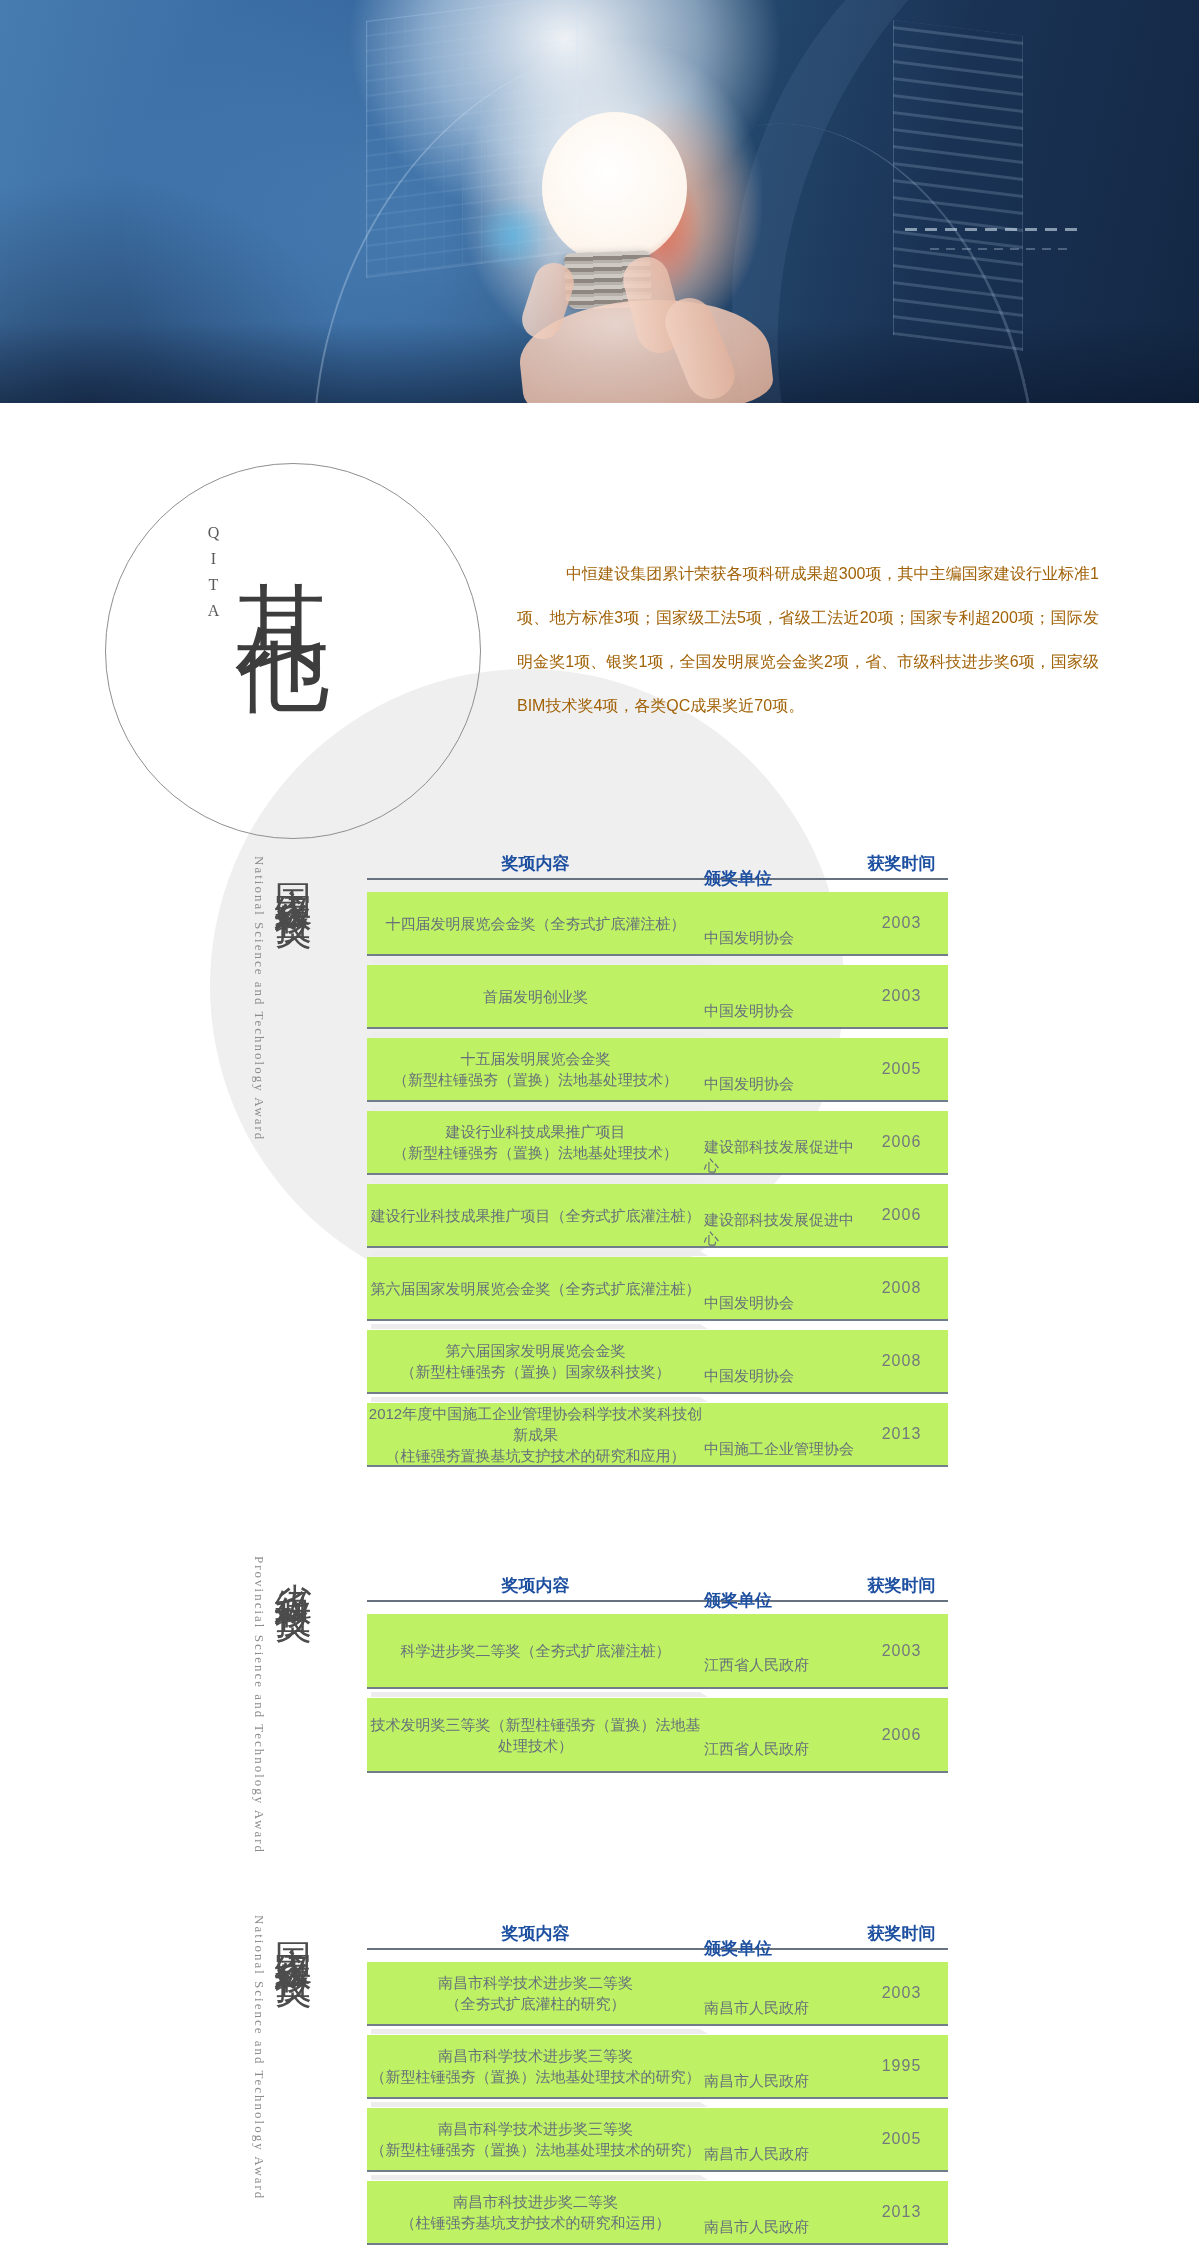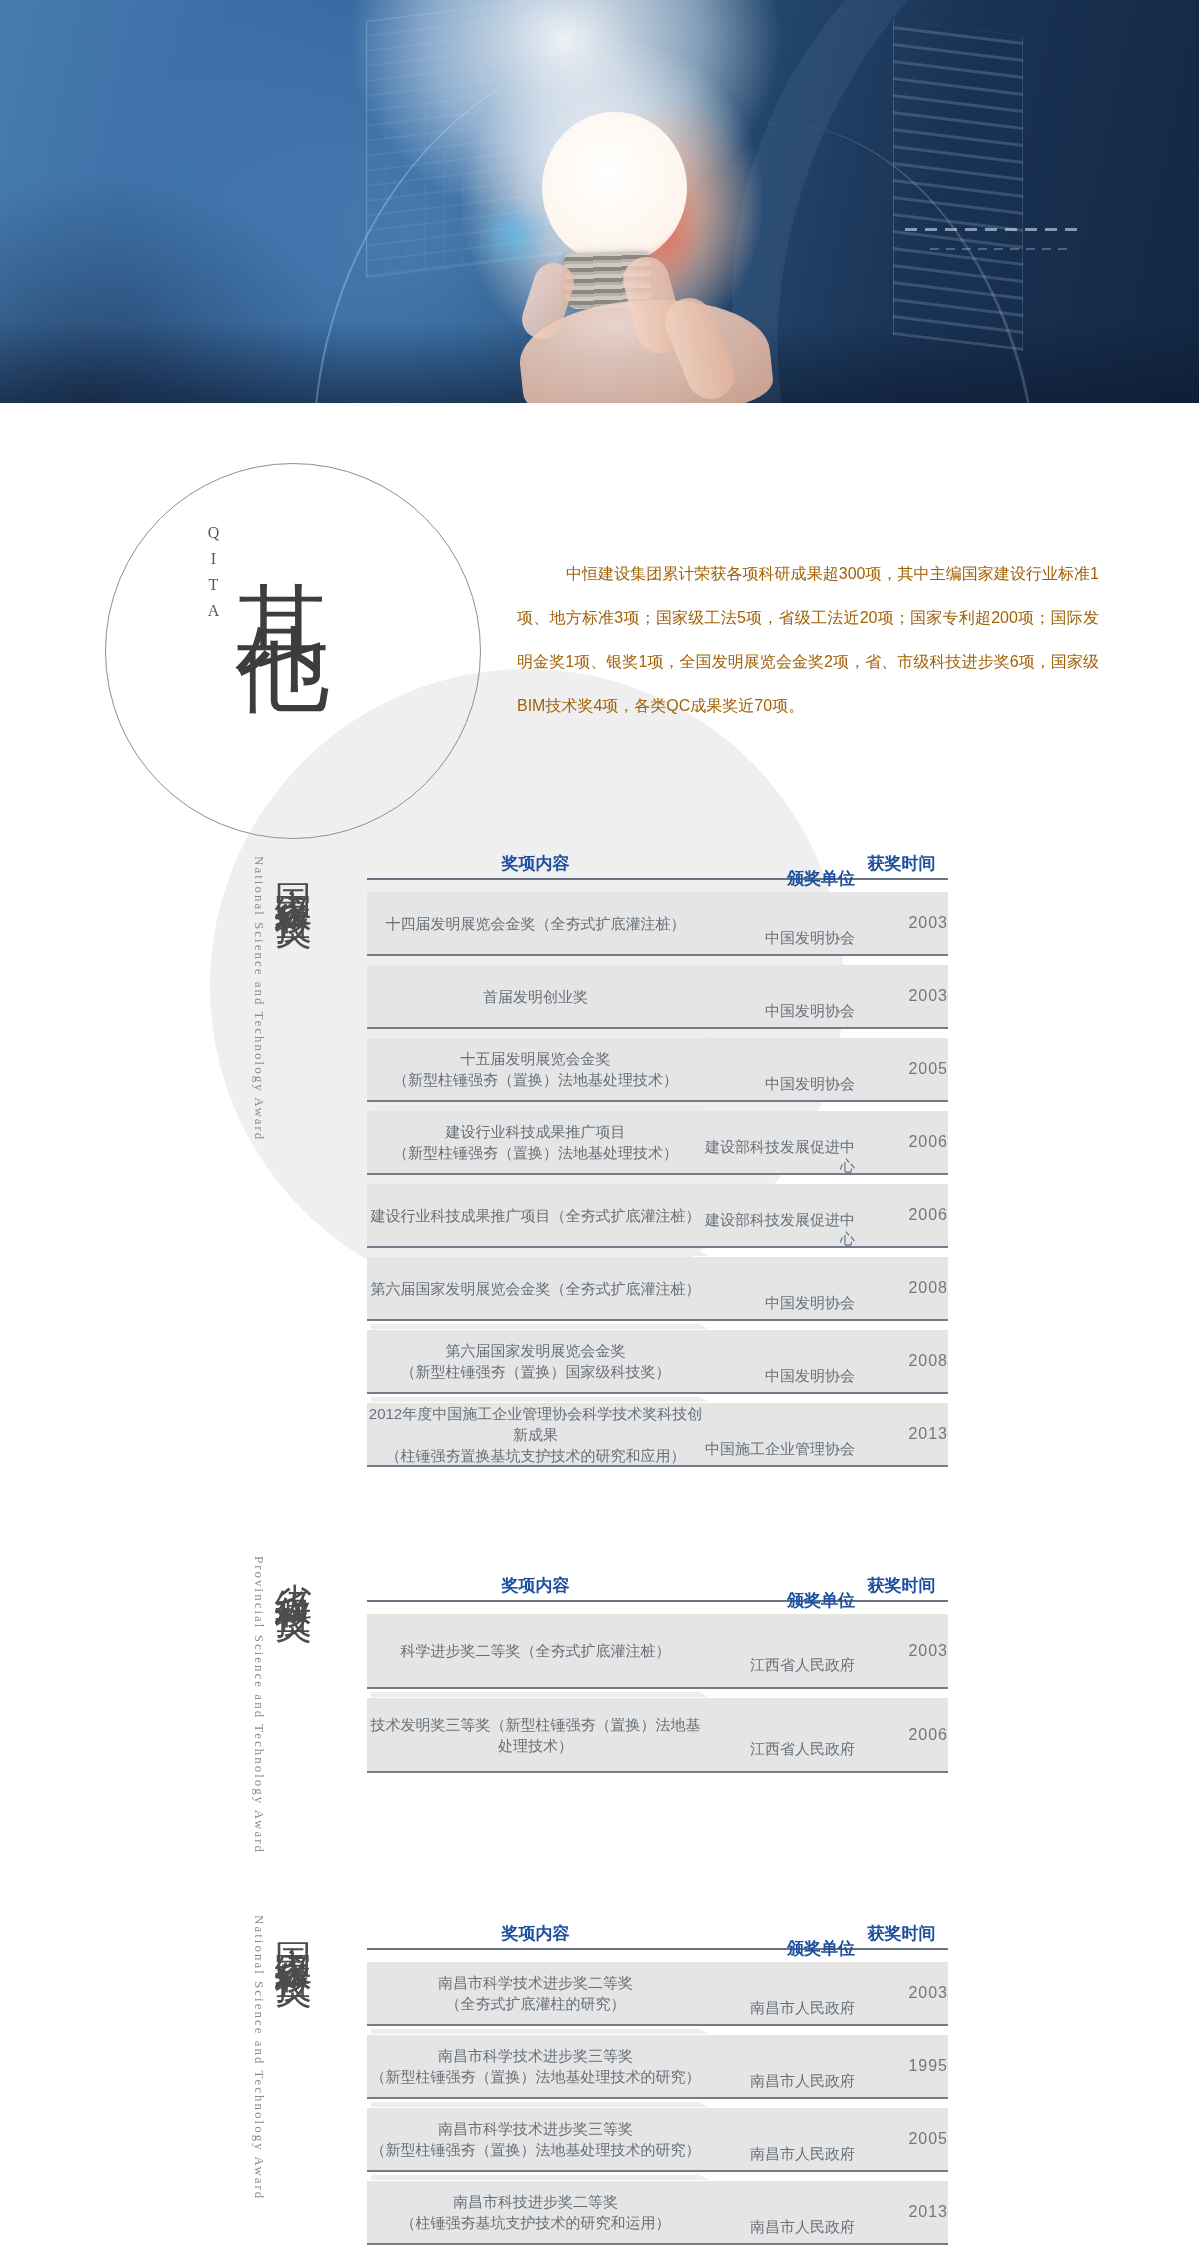--- a/index.html
+++ b/index.html
@@ -77,32 +77,32 @@
   #s1-en { top:856px; } #s1-cn { top:854px; }
   #s2-en { top:1556px; } #s2-cn { top:1554px; }
   #s3-en { top:1915px; } #s3-cn { top:1913px; }
 
   
   .tbl { position:absolute; left:367px; width:581px; z-index:1; }
   #tbl1 { top:848px; } #tbl2 { top:1570px; } #tbl3 { top:1918px; }
   .thead { display:flex; align-items:center; height:30px; margin-bottom:12px;
     border-bottom:2px solid #66727f; font-weight:bold; font-size:17px; color:#1d4fa0; }
   .col-name { width:58%; text-align:center; }
-  .col-issuer { width:26%; text-align:right;margin-top:30px; }
+  .col-issuer { width:26%; text-align:left;margin-top:30px; }
   .col-year { width:16%; text-align:center; }
-  .row { display:flex; align-items:center; background:#e5e5e5;
+  .row { display:flex; align-items:center; background:#bef264;
     border-bottom:2px solid #717d8a; position:relative; }
   .row + .row { margin-top:9px; }
   .h62 { height:62px; } .h73 { height:73px; }
   .row:not(:last-child)::after { content:""; position:absolute; left:4px; top:calc(100% + 5px);
     width:58%; height:5px; background:#ededee;
     clip-path:polygon(0 0, calc(100% - 8px) 0, 100% 100%, 0 100%); }
   .award { font-size:15px; line-height:21px; color:#67707a; white-space:pre-line; }
   .issuer { font-size:15px; color:#67707a; }
-  .year { font-size:16px; color:#73787d; letter-spacing:1px;text-align:right; }
+  .year { font-size:16px; color:#73787d; letter-spacing:1px; }
 </style>
 </head>
 <body>
 
 <div id="canvas">
 
   <div class="hero">
     <div class="wf1"></div>
     <div class="wf2"></div>
     <div class="dash1"></div>

